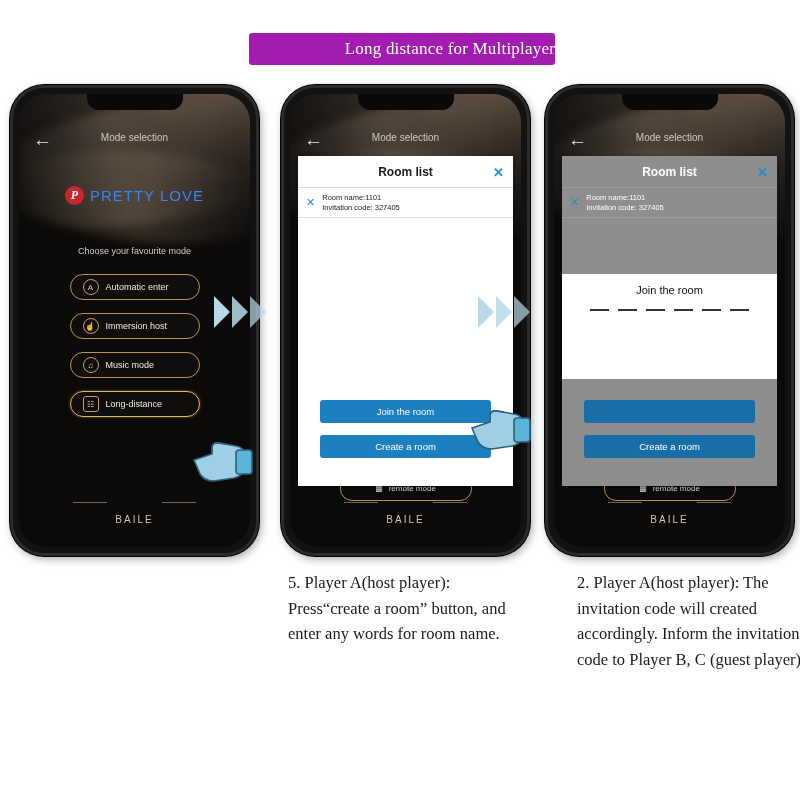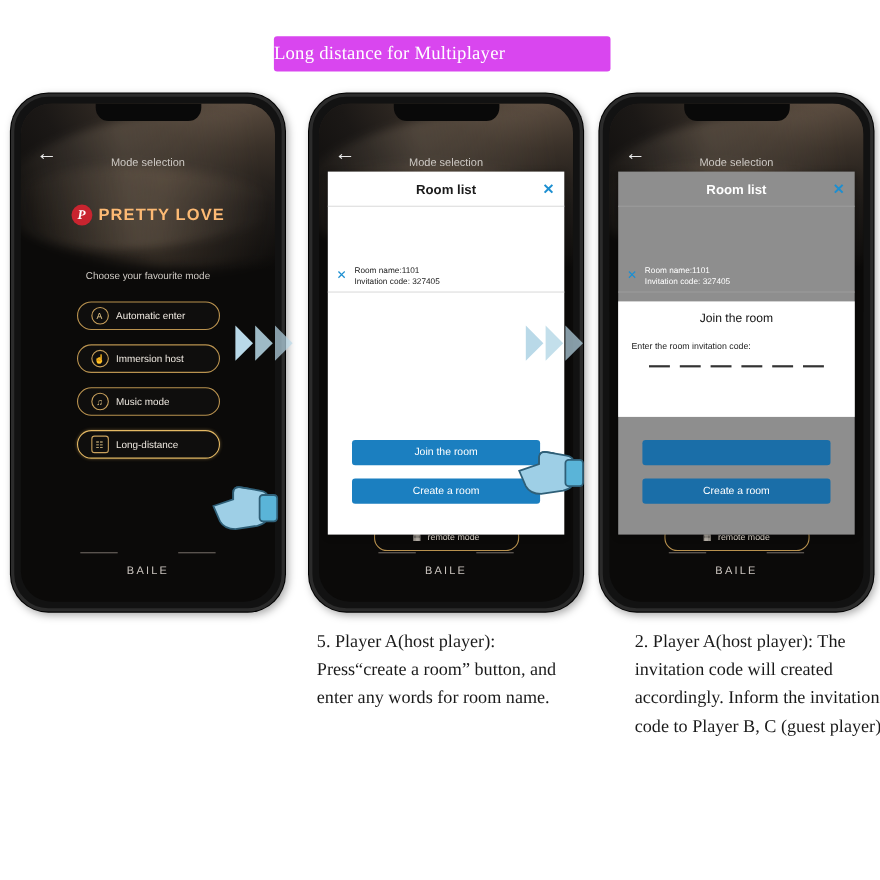--- a/index.html
+++ b/index.html
@@ -8,23 +8,23 @@
     background:#ffffff;
     font-family:"Liberation Sans", sans-serif;
     position:relative;
     overflow:hidden;
   }
   
   .banner{
     position:absolute;
     left:249px;top:33px;
     width:306px;height:32px;
-    background:#d946ef;
+    background:#a21caf;
     border-radius:3px;
-    display:flex;align-items:center;justify-content:flex-start;
+    display:flex;align-items:center;justify-content:flex-end;
   }
   .banner-text{
     color:#ffffff;
     font-family:"Liberation Serif", serif;
     font-size:17px;
     letter-spacing:.2px;
     white-space:nowrap;
   }
 
   
@@ -69,41 +69,41 @@
     background:linear-gradient(90deg, rgba(255,255,255,0) 0%, rgba(180,150,120,.22) 50%, rgba(255,255,255,0) 90%);
     transform:rotate(5deg);
     filter:blur(5px);
   }
   .notch{
     position:absolute;left:50%;transform:translateX(-50%);top:0;
     width:96px;height:16px;background:#090909;border-radius:0 0 12px 12px;z-index:6;
   }
   .topbar{
     position:absolute;left:0;top:38px;width:100%;height:22px;z-index:5;
-    display:flex;align-items:flex-end;
+    display:flex;align-items:flex-start;
   }
   .back-arrow{
     position:absolute;left:14px;top:36px;z-index:6;
     color:#e9e9e9;font-size:19px;line-height:1;
   }
   .screen-title{
     width:100%;text-align:center;color:#d9d5d0;font-size:10px;opacity:.92;
   }
   .brand{
     position:absolute;top:92px;left:0;width:100%;
     display:flex;align-items:center;justify-content:center;gap:6px;z-index:4;
   }
   .brand-mark{
     width:19px;height:19px;border-radius:50%;
     background:#c9242f;color:#fff;font-size:12px;font-style:italic;font-weight:bold;
     display:flex;align-items:center;justify-content:center;
     font-family:"Liberation Serif", serif;
   }
   .brand-text{
-    color:#fdba74;font-size:15px;font-weight:bold;letter-spacing:1px;
+    color:#3b82f6;font-size:15px;font-weight:normal;letter-spacing:1px;
     font-family:"Liberation Sans", sans-serif;
   }
   .choose{
     position:absolute;top:152px;left:0;width:100%;text-align:center;
     color:#cfcac4;font-size:9px;z-index:4;
   }
   .mode-list{
     position:absolute;top:180px;left:0;width:100%;z-index:4;
   }
   .mode-btn{
@@ -125,21 +125,21 @@
     position:absolute;bottom:22px;left:0;width:100%;
     display:flex;align-items:center;justify-content:center;gap:8px;z-index:4;
   }
   .footer-brand .line{width:34px;height:1px;background:#6d6660;}
   .footer-brand .txt{color:#cbc5bf;font-size:10px;letter-spacing:2px;margin-top:35px;}
 
   
   .overlay{
     position:absolute;left:8px;top:62px;width:215px;height:330px;
     background:#ffffff;z-index:7;box-shadow:0 1px 6px rgba(0,0,0,.4);
-    display:flex;flex-direction:column;gap:48px;
+    display:flex;flex-direction:column;
   }
   .overlay.dim{background:#8e8e8e;}
   .ov-head{
     height:31px;border-bottom:1px solid #dcdcdc;
     display:flex;align-items:center;justify-content:center;position:relative;
     color:#1b1b1b;font-size:12px;font-weight:bold;
   }
   .overlay.dim .ov-head{color:#ffffff;border-bottom:1px solid #9b9b9b;}
   .ov-close{
     position:absolute;right:9px;top:50%;transform:translateY(-50%);
@@ -337,21 +337,20 @@
       </div>
       <div class="ov-body"></div>
       <div class="ov-actions">
         <div class="blue-btn dark"></div>
         <div class="blue-btn dark">Create a room</div>
       </div>
     </div>
 
     <div class="join-sheet">
       <div class="join-title">Join the room</div>
-      <div class="join-label">Enter the room invitation code:</div>
       <div class="code-dashes">
         <span></span>
         <span></span>
         <span></span>
         <span></span>
         <span></span>
         <span></span>
       </div>
     </div>
 

